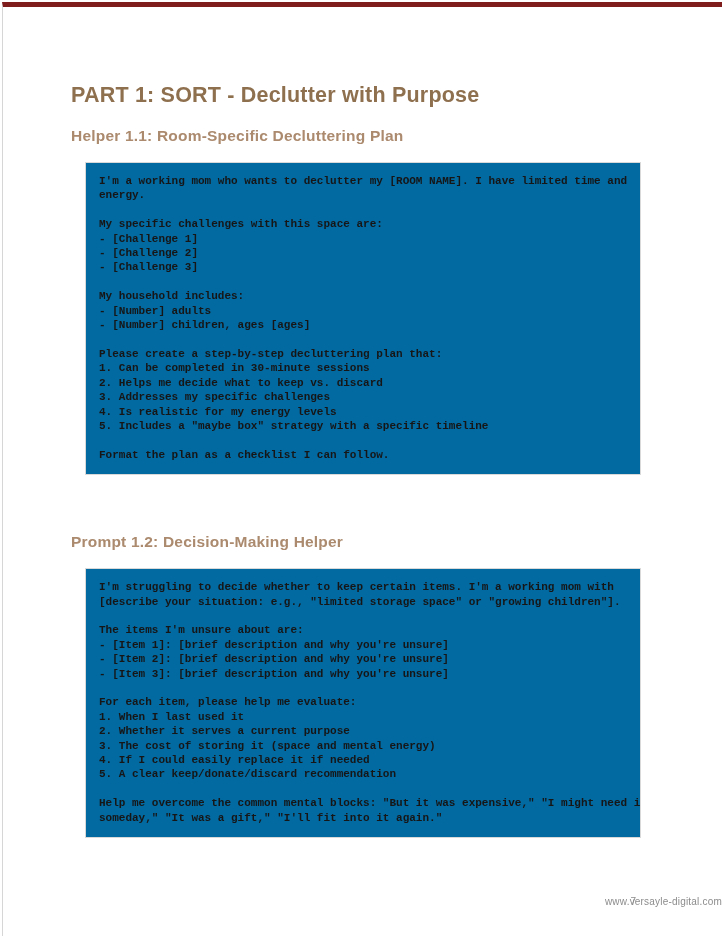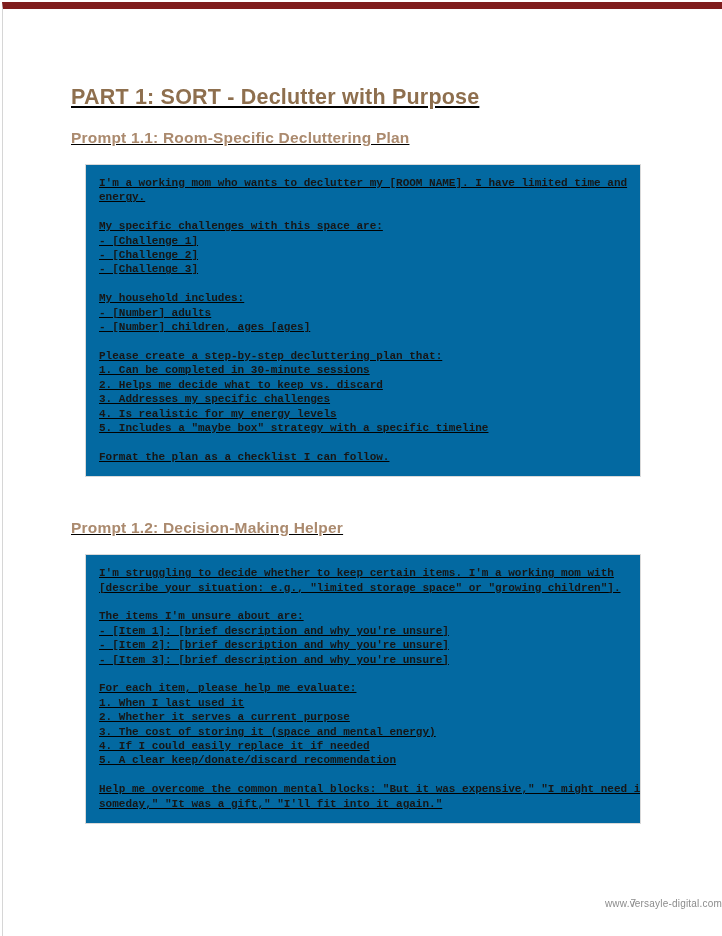--- a/index.html
+++ b/index.html
@@ -15,23 +15,22 @@
     overflow: hidden;
     background: #ffffff;
   }
   .page {
     position: absolute;
     top: 2px;
     left: 2px;
     right: 0;
     bottom: 0;
     background: #ffffff;
-    border-top: 7px solid #7f1d1d;
+    border-top: 5px solid #7f1d1d;
     border-left: 1px solid #d6d6d6;
-    text-decoration: underline;
   }
   .content {
     padding: 76px 68px 0 68px;
   }
   h1.part-title {
     margin: 0;
     font-size: 21.5px;
     line-height: 25px;
     font-weight: 700;
     color: #8e6f4e;
@@ -39,21 +38,21 @@
   }
   h2.prompt-heading {
     margin: 18px 0 0 0;
     font-size: 15.5px;
     line-height: 19px;
     font-weight: 700;
     color: #ab8a6e;
     letter-spacing: 0.2px;
   }
   h2.second {
-    margin-top: 41px;
+    margin-top: 57px;
   }
   pre.prompt-box {
     box-sizing: border-box;
     width: 556px;
     margin: 17px 0 0 14px;
     padding: 11px 13px 12px 13px;
     background: #0369a1;
     border: 1px solid #d9d9d9;
     font-family: "Liberation Mono", "DejaVu Sans Mono", monospace;
     font-size: 11px;
@@ -88,21 +87,21 @@
 </head>
 <body>
 
 <div class="viewport">
   <div class="page">
     <div class="content">
 
       <h1 class="part-title">PART 1: SORT - Declutter with Purpose</h1>
 
       <section>
-        <h2 class="prompt-heading">Prompt 1.1: Room-Specific Decluttering Plan</h2>
+        <h2 class="prompt-heading">Helper 1.1: Room-Specific Decluttering Plan</h2>
         <pre class="prompt-box">I'm a working mom who wants to declutter my [ROOM NAME]. I have limited time and
 energy.
 
 My specific challenges with this space are:
 - [Challenge 1]
 - [Challenge 2]
 - [Challenge 3]
 
 My household includes:
 - [Number] adults

